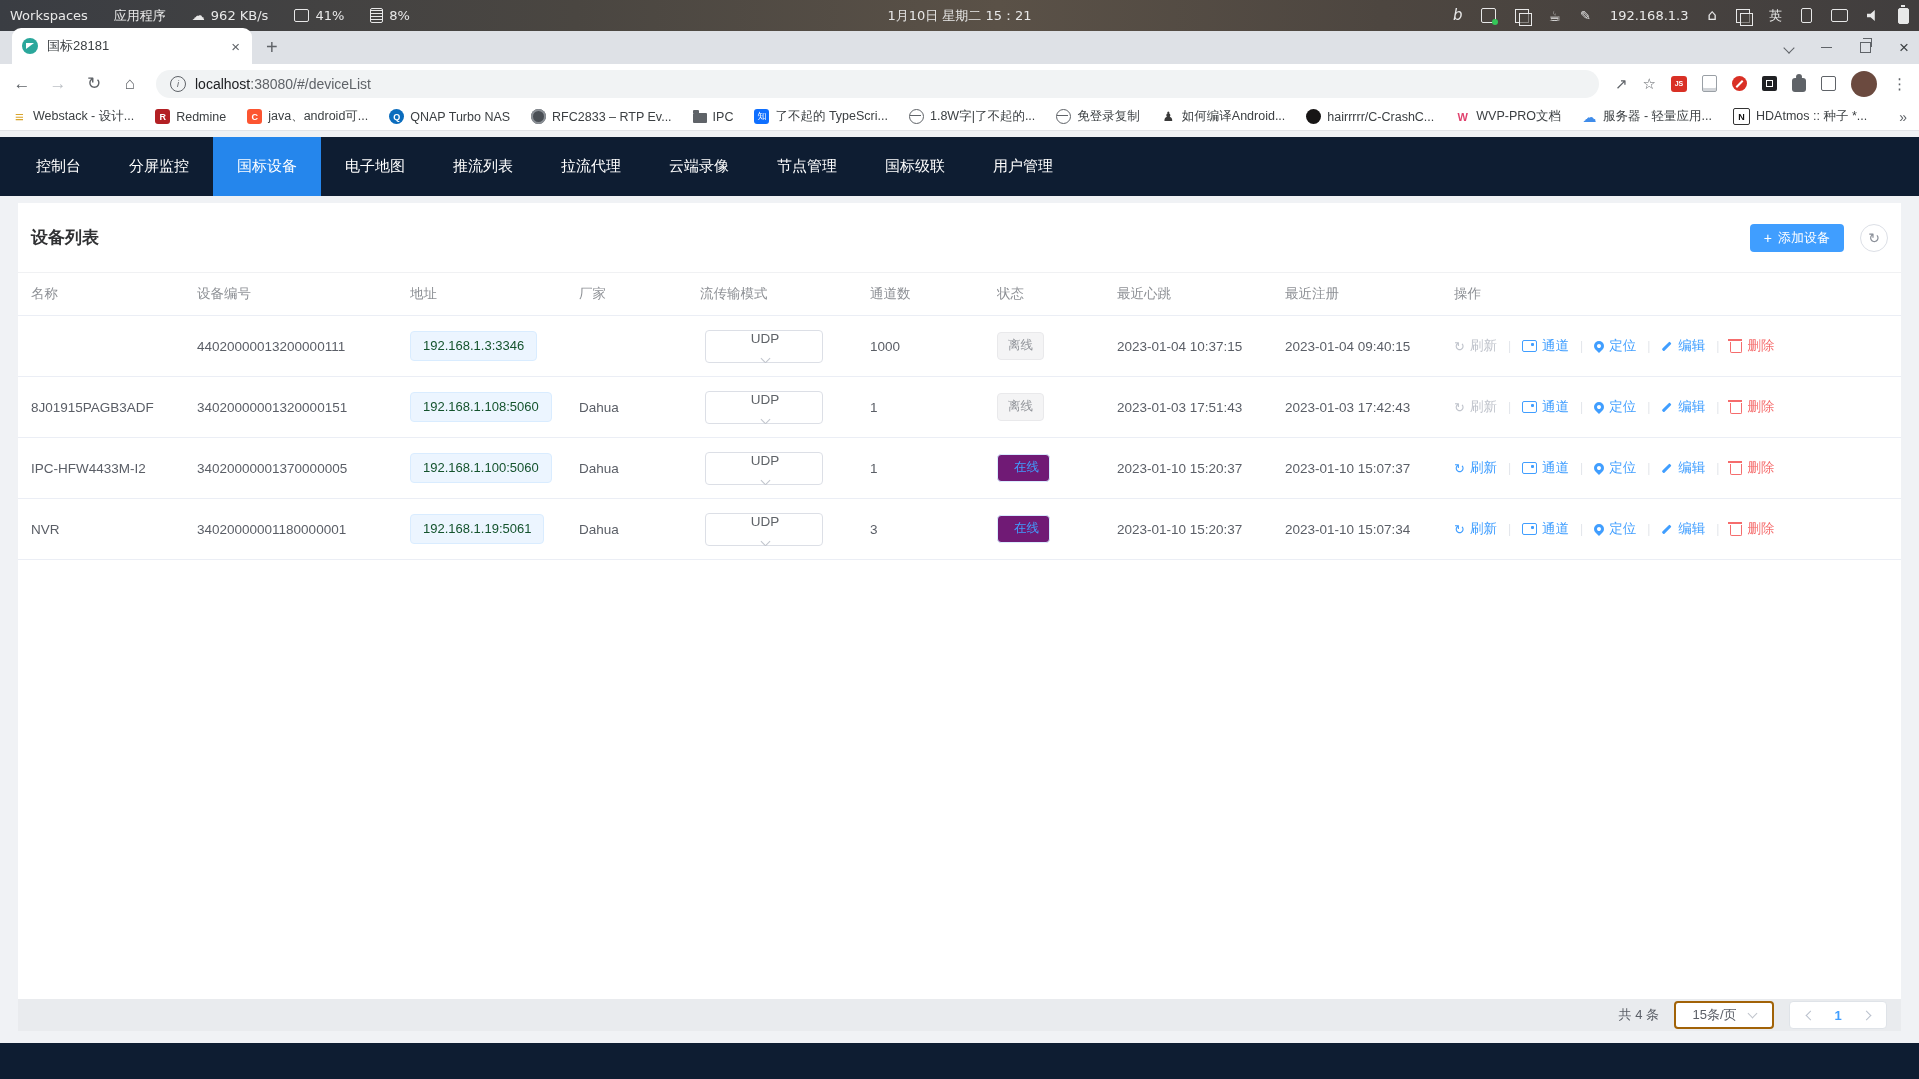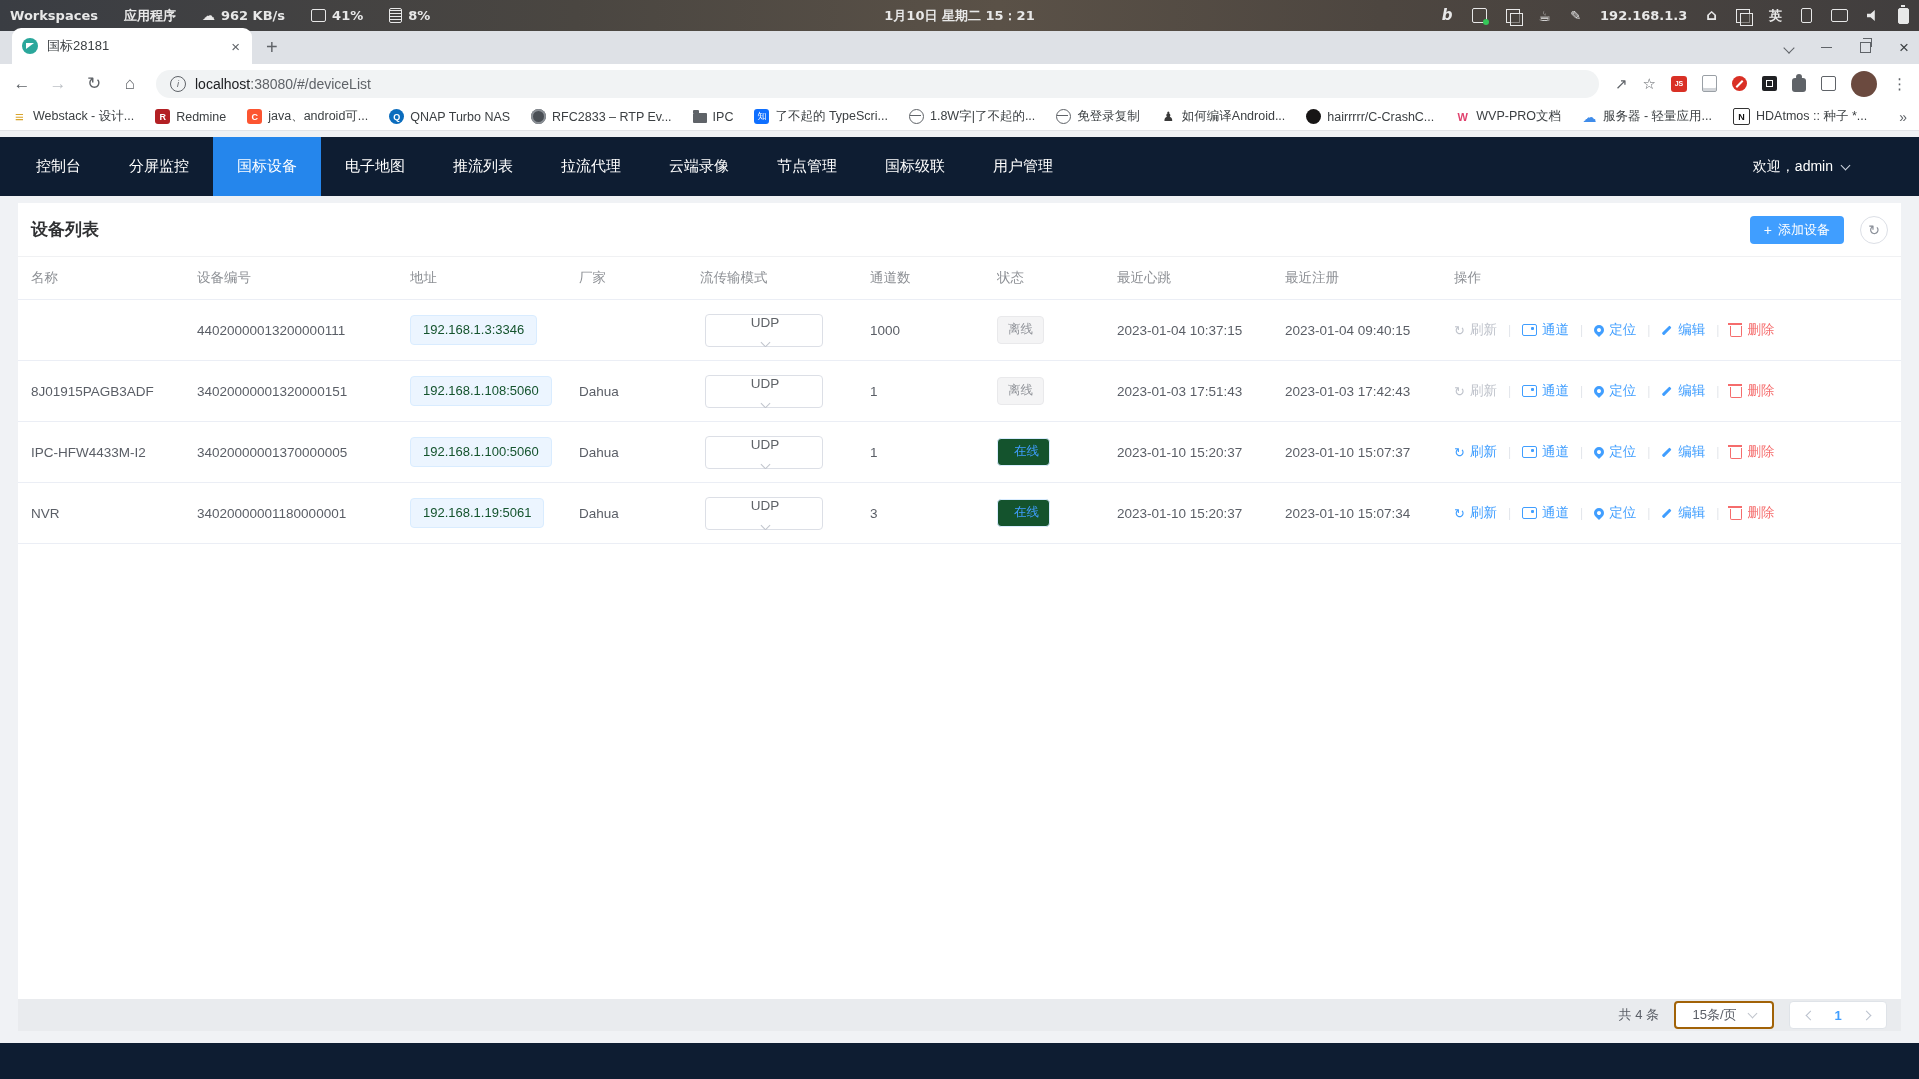--- a/index.html
+++ b/index.html
@@ -4,21 +4,21 @@
 <style>
   html,body{margin:0;padding:0;}
   .screen{position:relative;width:1919px;height:1079px;overflow:hidden;background:#fff;
           font-family:"Liberation Sans",sans-serif;}
   .glyph{display:inline-block;line-height:1;}
 
   
   .sysbar{position:absolute;top:0;left:0;right:0;height:31px;
           background:linear-gradient(90deg,#3a3d43 0%,#4a4641 30%,#5a5147 52%,#4d4640 72%,#413e3e 100%);
           display:flex;align-items:center;padding:0 10px;box-sizing:border-box;
-          color:#e8e8e8;font-family:"DejaVu Sans",sans-serif;font-size:13px;font-weight:bold;}
+          color:#e8e8e8;font-family:"DejaVu Sans",sans-serif;font-size:13px;font-weight:normal;}
   .sys-left{display:flex;align-items:center;gap:26px;}
   .sys-ind{display:flex;align-items:center;gap:6px;}
   .sys-clock{position:absolute;left:50%;transform:translateX(-50%);}
   .sys-right{position:absolute;right:10px;top:0;height:31px;display:flex;align-items:center;gap:19px;}
   .chip-icon{width:13px;height:11px;border:1.5px solid #e8e8e8;border-radius:2px;}
   .mem-icon{width:11px;height:13px;border:1.5px solid #e8e8e8;border-radius:2px;
             background:repeating-linear-gradient(0deg,transparent 0 2px,#e8e8e8 2px 3px);}
   .tray-app{width:13px;height:13px;border:1.5px solid #e8e8e8;border-radius:2px;position:relative;}
   .tray-app::after{content:'';position:absolute;right:-3px;bottom:-3px;width:6px;height:6px;border-radius:50%;background:#35c759;}
   .ovl-squares{width:12px;height:12px;border:1.5px solid #e8e8e8;position:relative;}
@@ -105,21 +105,21 @@
   .webpage{position:absolute;top:131px;left:0;right:0;bottom:0;background:#f0f2f5;}
   .appnav{position:absolute;top:6px;left:0;right:0;height:59px;background:#0e1d32;display:flex;
           align-items:stretch;padding-left:12px;color:#fff;font-size:15px;}
   .nav-item{display:flex;align-items:center;padding:0 24px;}
   .nav-item.active{background:#2586ec;}
   .nav-welcome{margin-left:auto;display:flex;align-items:center;gap:9px;padding-right:70px;font-size:14px;}
   .chev-w{width:6px;height:6px;border-right:1.5px solid #cfd6e0;border-bottom:1.5px solid #cfd6e0;
           transform:rotate(45deg);margin-top:-3px;}
 
   .card{position:absolute;top:72px;left:18px;right:18px;height:796px;background:#fff;}
-  .card-header{height:54px;display:flex;align-items:center;padding:0 13px;border-bottom:1px solid #f0f1f3;box-sizing:border-box;}
+  .card-header{height:70px;display:flex;align-items:center;padding:0 13px;border-bottom:1px solid #f0f1f3;box-sizing:border-box;}
   .page-title{font-size:17px;font-weight:bold;color:#303133;}
   .header-actions{margin-left:auto;display:flex;align-items:center;gap:16px;}
   .btn-add{height:28px;background:#409eff;color:#fff;border-radius:4px;font-size:13px;
            display:flex;align-items:center;gap:6px;padding:0 14px;}
   .btn-add .plus{font-size:14px;}
   .btn-refresh{width:28px;height:28px;border:1px solid #dcdfe6;border-radius:50%;color:#8a8f98;background:#fff;
                display:flex;align-items:center;justify-content:center;font-size:14px;box-sizing:border-box;}
 
   .thead,.trow{display:flex;align-items:center;padding:0 13px;box-sizing:border-box;}
   .thead{height:43px;color:#8d9095;font-size:13.5px;border-bottom:1px solid #ebeef5;}
@@ -130,21 +130,21 @@
   .c-heart{width:168px;} .c-reg{width:169px;} .c-actions{flex:1;display:flex;align-items:center;}
 
   .addr-tag{display:inline-block;height:28px;line-height:28px;padding:0 12px;background:#ecf5ff;
             border:1px solid #d9ecff;border-radius:4px;color:#14532d;font-size:13px;}
   .select{width:118px;height:33px;border:1px solid #dcdfe6;border-radius:4px;background:#fff;
           display:flex;align-items:center;justify-content:space-between;
           padding:0 10px 0 12px;color:#5f6368;margin-left:5px;box-sizing:border-box;flex-direction:column;}
   .chev-g{width:6px;height:6px;border-right:1.4px solid #c0c4cc;border-bottom:1.4px solid #c0c4cc;
           transform:rotate(45deg);margin-top:-3px;}
   .tag{display:inline-block;height:26px;line-height:25px;padding:0 10px;border-radius:4px;font-size:12.5px;border:1px solid;}
-  .tag.online{color:#409eff;background:#14532d;border-color:#d9ecff;padding-left:16px;}
+  .tag.online{color:#409eff;background:#701a75;border-color:#d9ecff;padding-left:16px;}
   .tag.offline{color:#909399;background:#f4f4f5;border-color:#e9e9eb;}
 
   .act{display:flex;align-items:center;gap:5px;color:#409eff;white-space:nowrap;}
   .act.danger{color:#f56c6c;}
   .act.disabled{color:#c0c4cc;}
   .act-sep{color:#e3e6eb;margin:0 11px;font-size:12px;}
   .i-refresh{font-size:13px;}
   .i-cam{width:13px;height:10px;border:1.4px solid currentColor;border-radius:2px;position:relative;}
   .i-cam::after{content:'';position:absolute;right:2px;top:2px;width:3px;height:3px;background:currentColor;border-radius:1px;}
   .i-pin{width:10px;height:10px;background:currentColor;border-radius:50% 50% 50% 0;transform:rotate(-45deg);position:relative;}
@@ -313,24 +313,20 @@
       <span class="nav-item">控制台</span>
       <span class="nav-item">分屏监控</span>
       <span class="nav-item active">国标设备</span>
       <span class="nav-item">电子地图</span>
       <span class="nav-item">推流列表</span>
       <span class="nav-item">拉流代理</span>
       <span class="nav-item">云端录像</span>
       <span class="nav-item">节点管理</span>
       <span class="nav-item">国标级联</span>
       <span class="nav-item">用户管理</span>
-      <span class="nav-welcome">
-        <span>欢迎，admin</span>
-        <span class="chev-w"></span>
-      </span>
     </div>
 
     <div class="card">
       <div class="card-header">
         <span class="page-title">设备列表</span>
         <div class="header-actions">
           <span class="btn-add">
             <span class="plus">+</span>
             <span>添加设备</span>
           </span>

